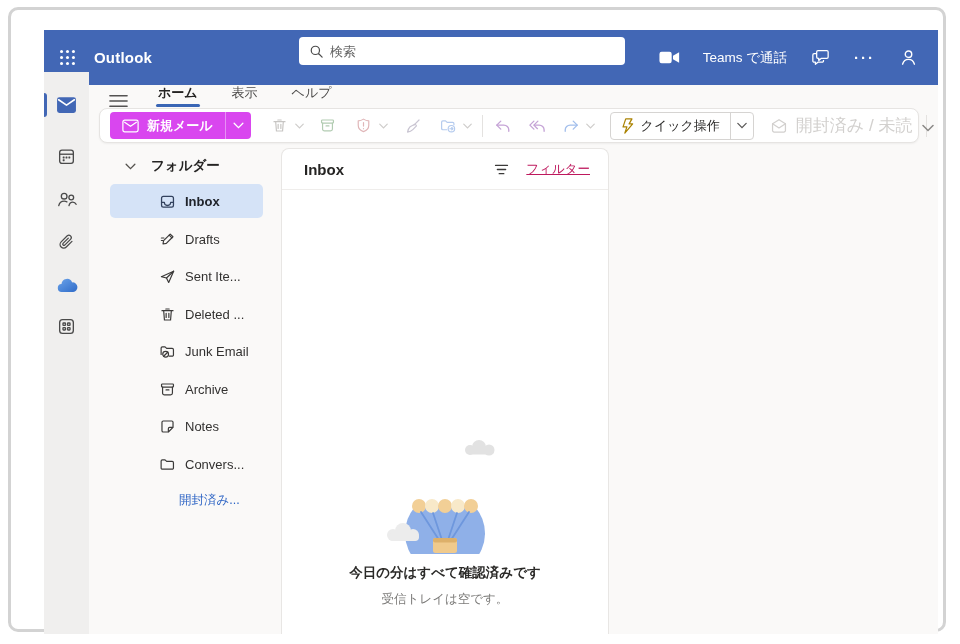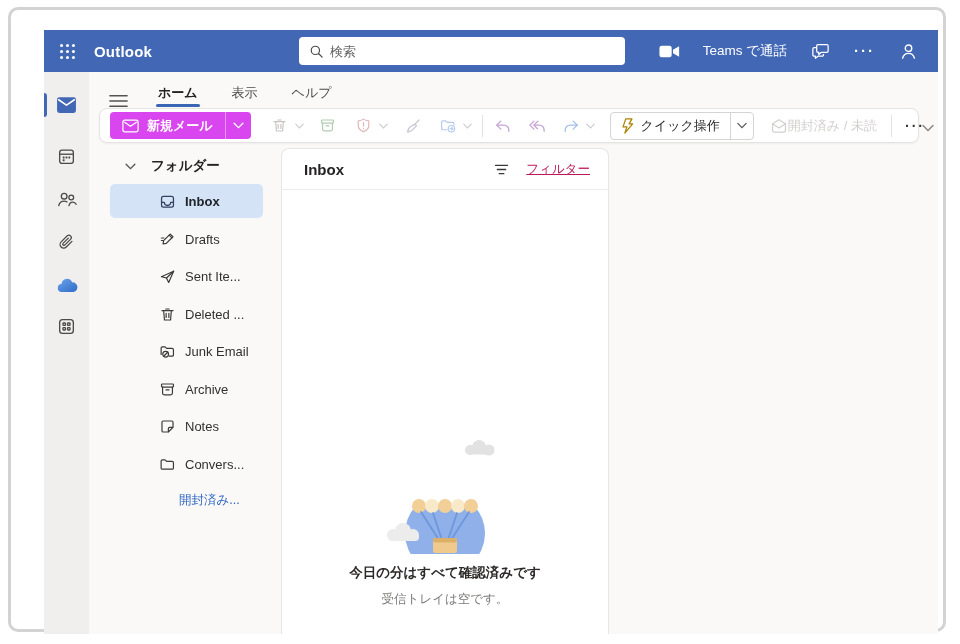--- a/index.html
+++ b/index.html
@@ -3,21 +3,21 @@
 <meta charset="utf-8">
 <style>
   * { margin:0; padding:0; box-sizing:border-box; font-family:"Liberation Sans",sans-serif; }
   html,body { width:960px; height:644px; background:#ffffff; position:relative; overflow:hidden; }
   .frame { position:absolute; left:8px; top:7px; width:938px; height:625px;
            border:3px solid #d3d3d3; border-radius:10px; background:#fff; }
   .app { position:absolute; left:33px; top:20px; width:894px; height:604px;
          background:#faf9f8; overflow:hidden; }
 
   
-  .topbar { position:absolute; left:0; top:0; width:894px; height:42px; background:#4267b5;
+  .topbar { position:absolute; left:0; top:0; width:894px; height:55px; background:#4267b5;
             display:flex; align-items:center; color:#fff; }
   .waffle-btn { width:46px; height:42px; display:flex; align-items:center; justify-content:center; cursor:pointer; }
   .appname { font-size:15px; font-weight:bold; letter-spacing:.2px; margin-left:4px; }
   .searchbox { position:absolute; left:255px; top:7px; width:326px; height:28px; background:#fff;
                border-radius:4px; display:flex; align-items:center; }
   .searchbox svg { margin:0 6px 0 10px; flex:none; }
   .searchbox input { border:none; outline:none; background:transparent; font-size:13px; color:#444;
                      width:270px; }
   .searchbox input::placeholder { color:#616161; }
   .topbar-right { margin-left:auto; display:flex; align-items:center; gap:24px; padding-right:20px; }
@@ -54,21 +54,21 @@
   .mini-chev { width:14px; display:flex; align-items:center; justify-content:center; color:#cfcdcb; flex:none; }
   .tdiv { width:1px; height:22px; background:#e4e2e0; margin:0 7px; flex:none; }
   .c-gray { color:#c7c5c3; } .c-green { color:#b2ccb2; } .c-red { color:#e0b6b8; }
   .c-sweep { color:#c9c5d2; } .c-blue { color:#b5cbee; } .c-purple { color:#c5a3d6; }
   .c-fwd { color:#a3bfec; }
   .quick-group { display:flex; align-items:center; height:28px; border:1px solid #d6d4d2; border-radius:4px;
                  margin-left:12px; flex:none; cursor:pointer; background:#fff; }
   .quick-main { display:flex; align-items:center; gap:7px; padding:0 10px; font-size:13px; color:#2b2a29; }
   .quick-sep { width:1px; height:28px; background:#d6d4d2; }
   .quick-chev { width:22px; display:flex; align-items:center; justify-content:center; color:#5a5857; }
-  .read-unread { display:flex; align-items:center; margin-left:16px; color:#d2d0ce; font-size:13px; flex:none; }
+  .read-unread { display:flex; align-items:center; gap:8px; margin-left:16px; color:#d2d0ce; font-size:17px; flex:none; }
   .more-dots { font-size:14px; font-weight:bold; letter-spacing:2px; color:#333; margin-left:6px; cursor:pointer; flex:none; }
   .ribbon-collapse { position:absolute; left:878px; top:94px; color:#8a8886; cursor:pointer; }
 
   
   .folder-pane { position:absolute; left:45px; top:117px; width:192px; height:487px; }
   .fp-header { position:absolute; left:0; top:6px; width:192px; height:26px; display:flex; align-items:center; cursor:pointer; }
   .fp-chev { position:absolute; left:36px; color:#55534f; display:flex; }
   .fp-title { position:absolute; left:62px; font-size:13.5px; font-weight:bold; color:#252423; }
   .folder-item { position:absolute; left:21px; width:153px; height:34px; border-radius:5px; display:flex;
                  align-items:center; padding-left:49px; gap:9px; cursor:pointer; color:#3b3a39; }

